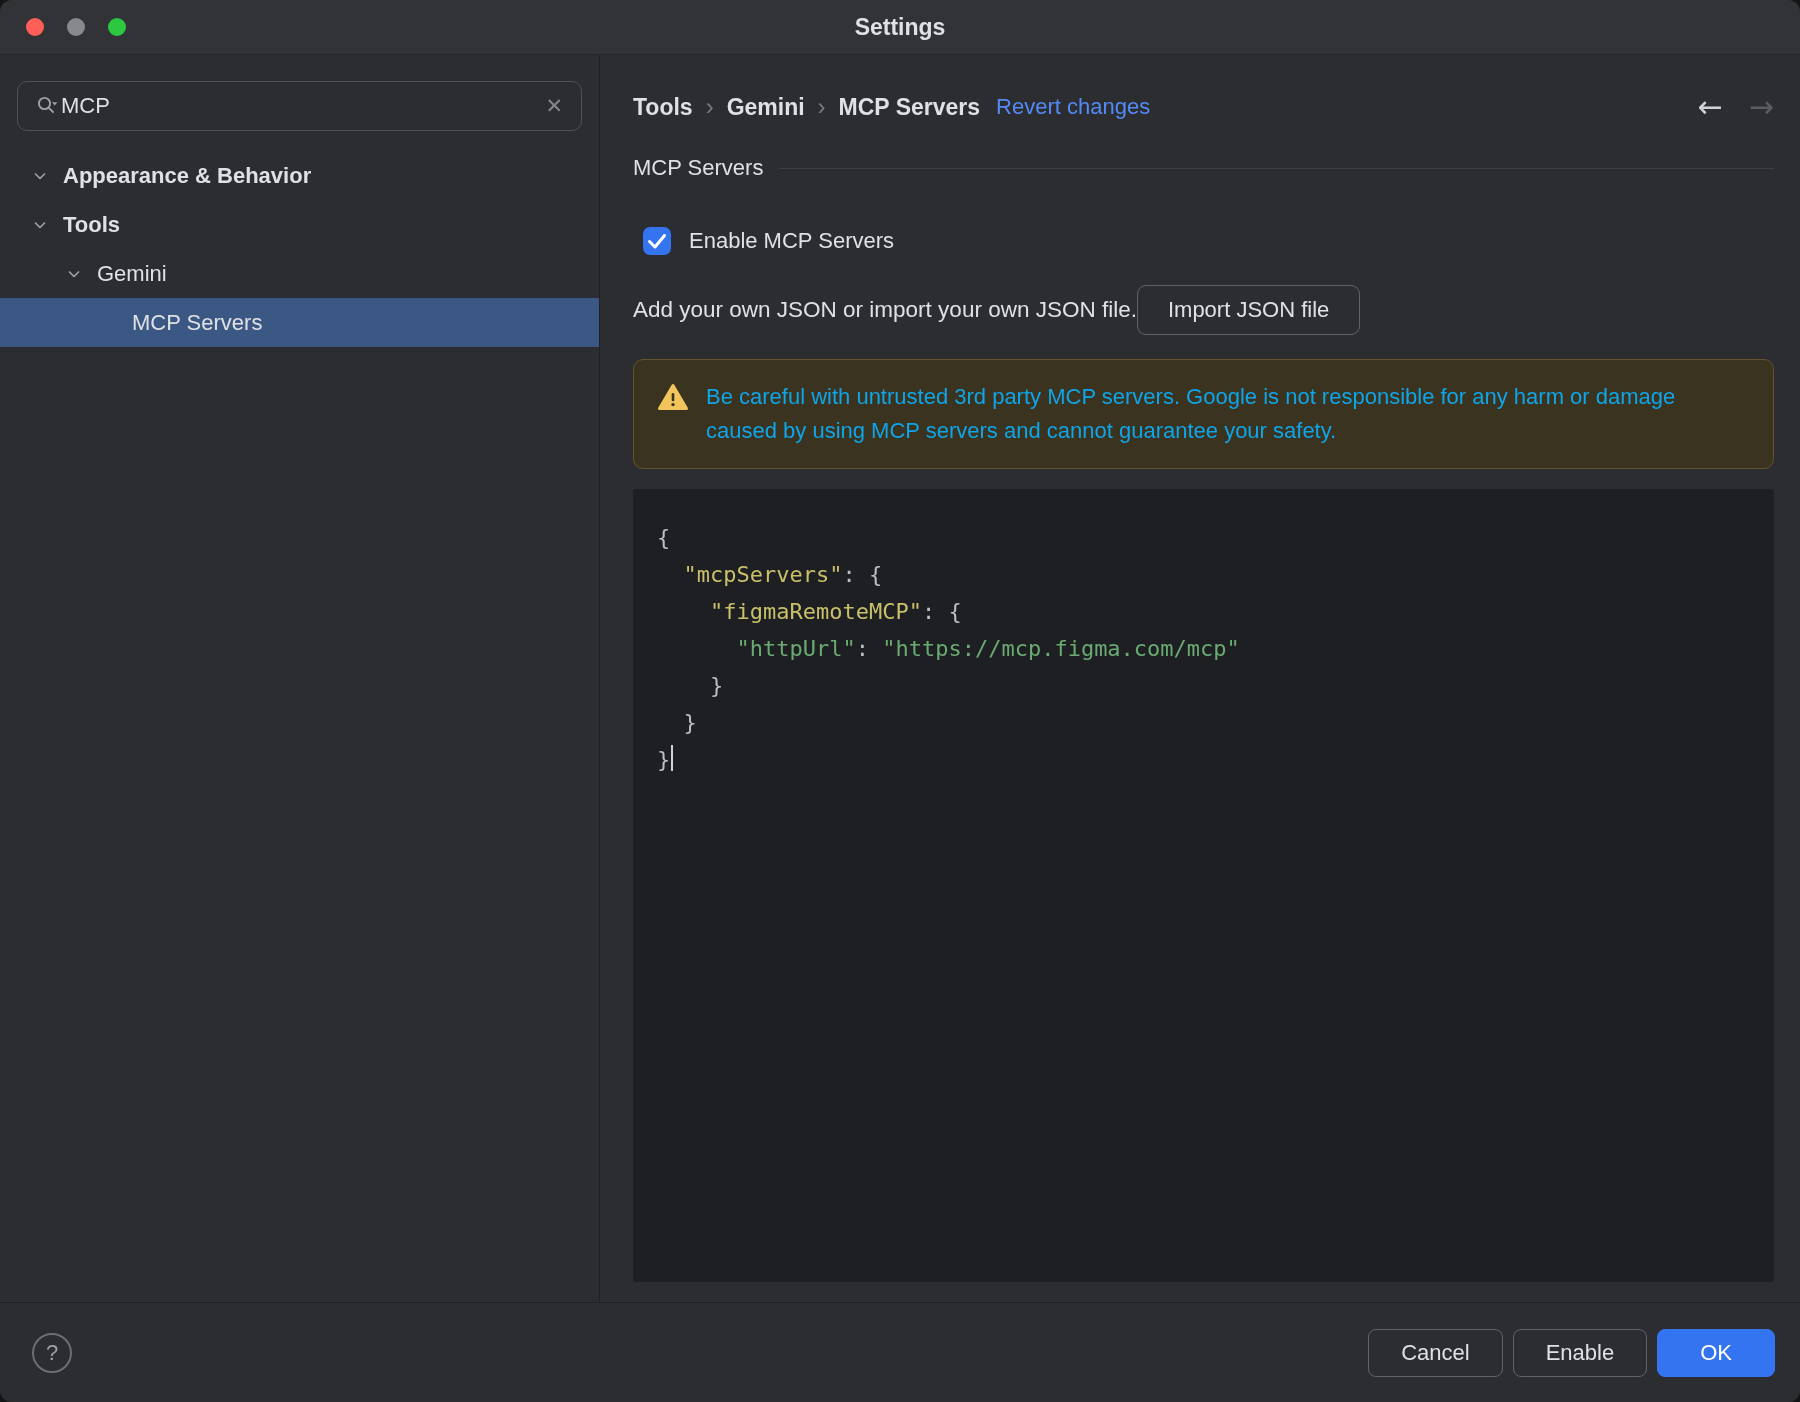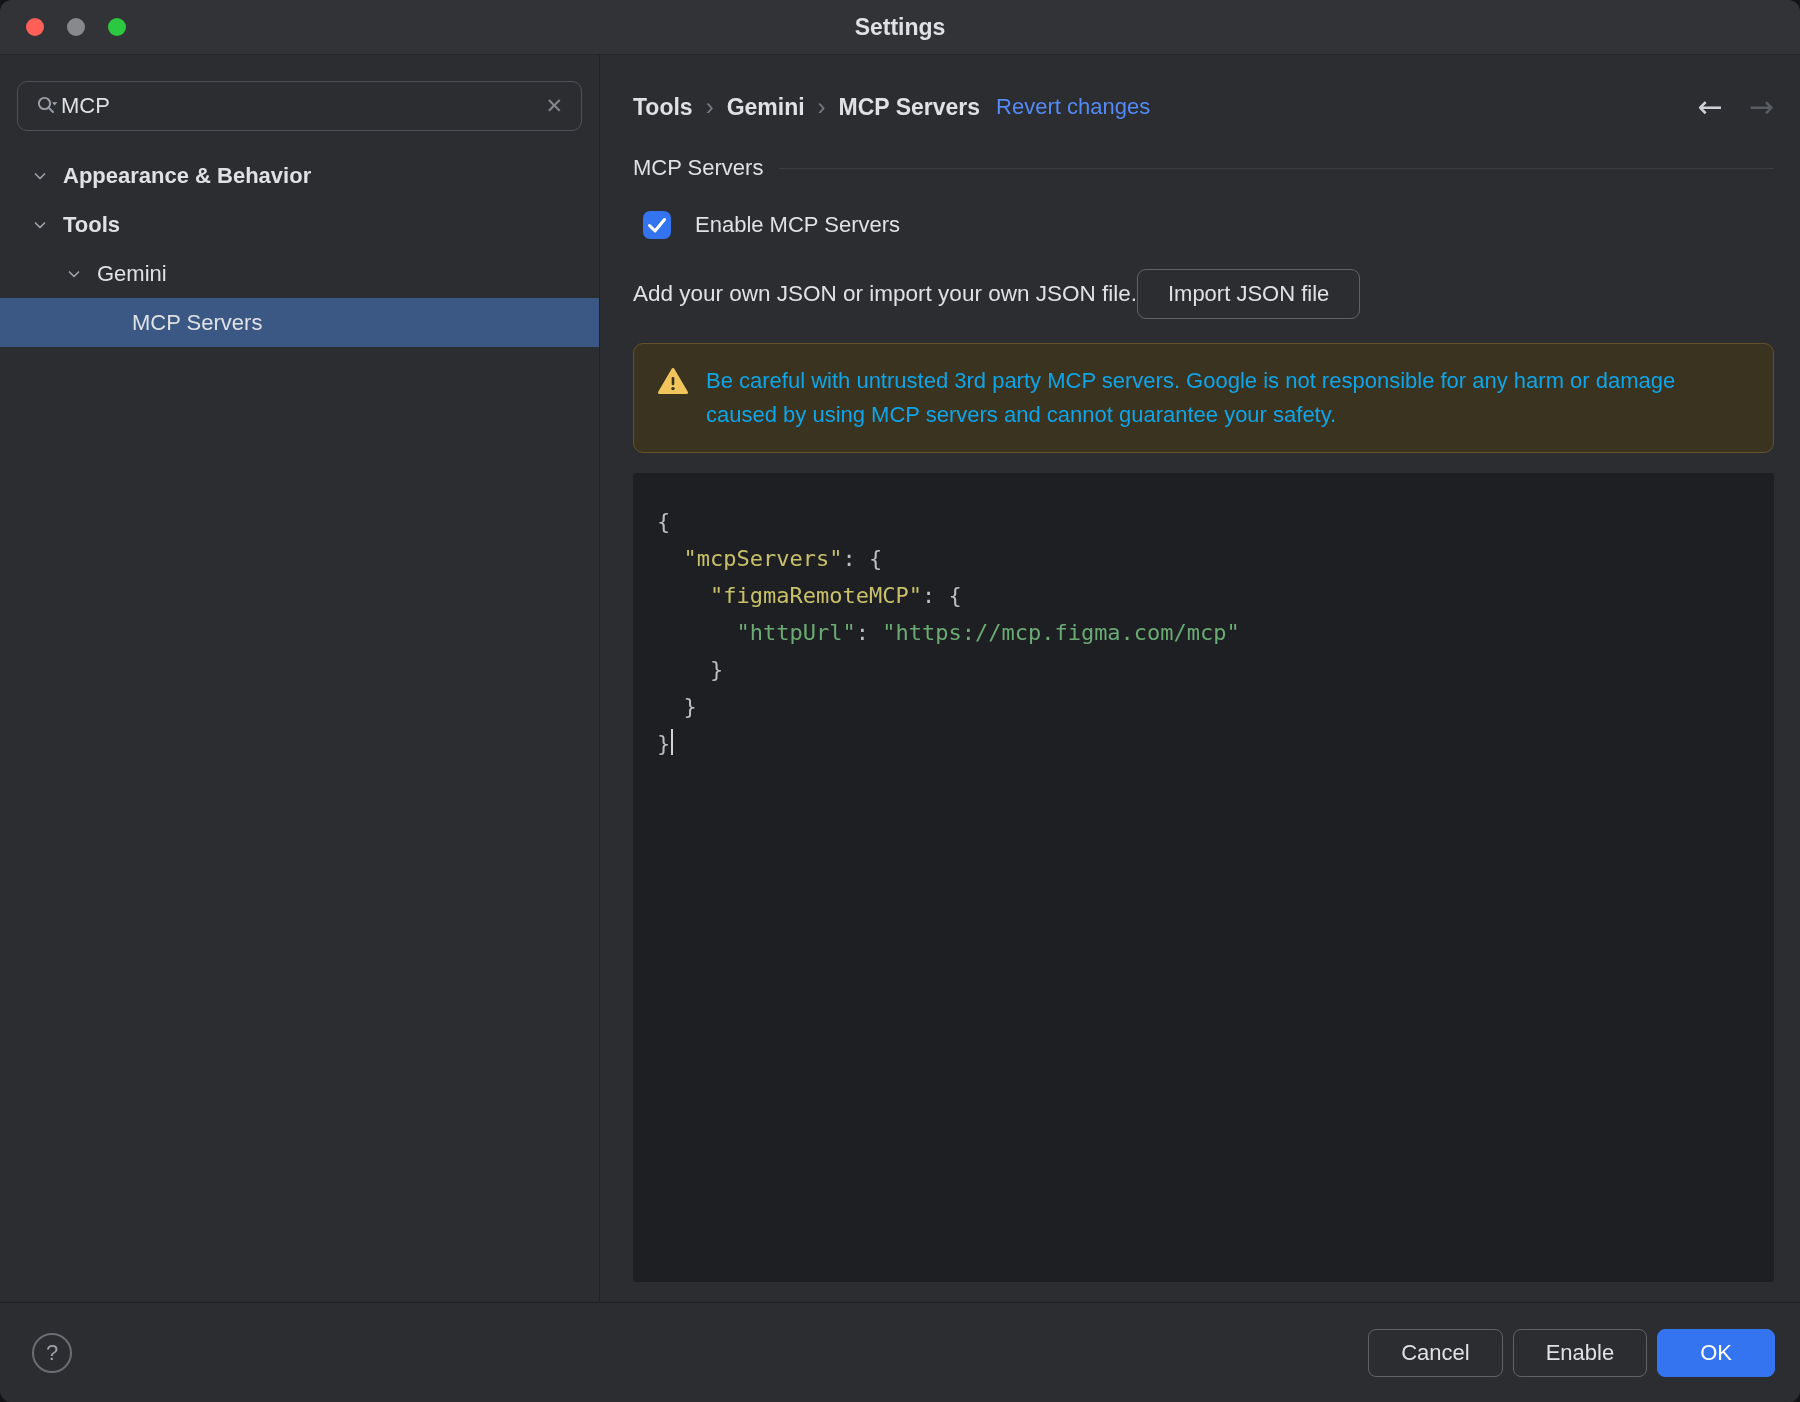--- a/index.html
+++ b/index.html
@@ -51,21 +51,21 @@
   .revert{font-size:22px;color:var(--link-blue);margin-left:16px;cursor:pointer;text-decoration:none;white-space:nowrap;}
   .nav-arrows{margin-left:auto;display:flex;align-items:center;gap:26px;}
   .arrow{font-size:30px;line-height:1;cursor:pointer;font-family:"DejaVu Sans",sans-serif;}
   .arrow.back{color:#cfd1d6;}
   .arrow.fwd{color:#595c62;}
 
   .section-row{margin-top:32px;display:flex;align-items:center;gap:16px;height:26px;}
   .section-title{font-size:22px;color:#dfe1e5;white-space:nowrap;}
   .section-line{flex:1;height:1px;background:#3c3e43;}
 
-  .check-row{margin-top:30px;display:flex;align-items:center;gap:24px;height:28px;padding-left:10px;}
+  .check-row{margin-top:46px;display:flex;align-items:center;gap:18px;height:28px;padding-left:10px;}
   .checkbox{width:28px;height:28px;border-radius:7px;background:var(--accent-blue);display:flex;align-items:center;justify-content:center;cursor:pointer;flex:0 0 28px;}
   .check-label{font-size:22px;color:#dfe1e5;}
 
   .import-row{margin-top:30px;display:flex;align-items:center;height:50px;}
   .import-text{font-size:22.5px;color:#dfe1e5;}
   .import-btn{height:50px;padding:0 30px;border:1px solid #5f6368;border-radius:9px;background:transparent;color:#dfe1e5;font-size:22px;font-family:"Liberation Sans",sans-serif;cursor:pointer;}
 
   .warning{margin-top:24px;background:var(--warning-bg);border:1px solid var(--warning-border);border-radius:10px;padding:20px 24px;display:flex;gap:18px;align-items:flex-start;}
   .warn-icon{flex:0 0 30px;padding-top:3px;}
   .warn-text{font-size:22px;line-height:34px;color:#0ea5e9;}

